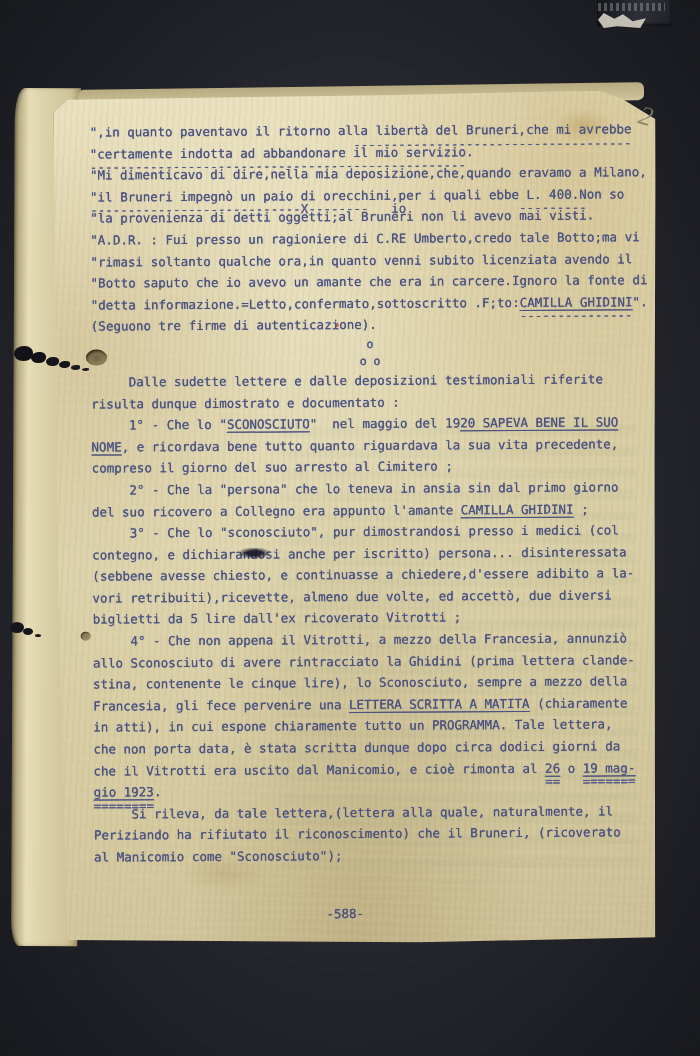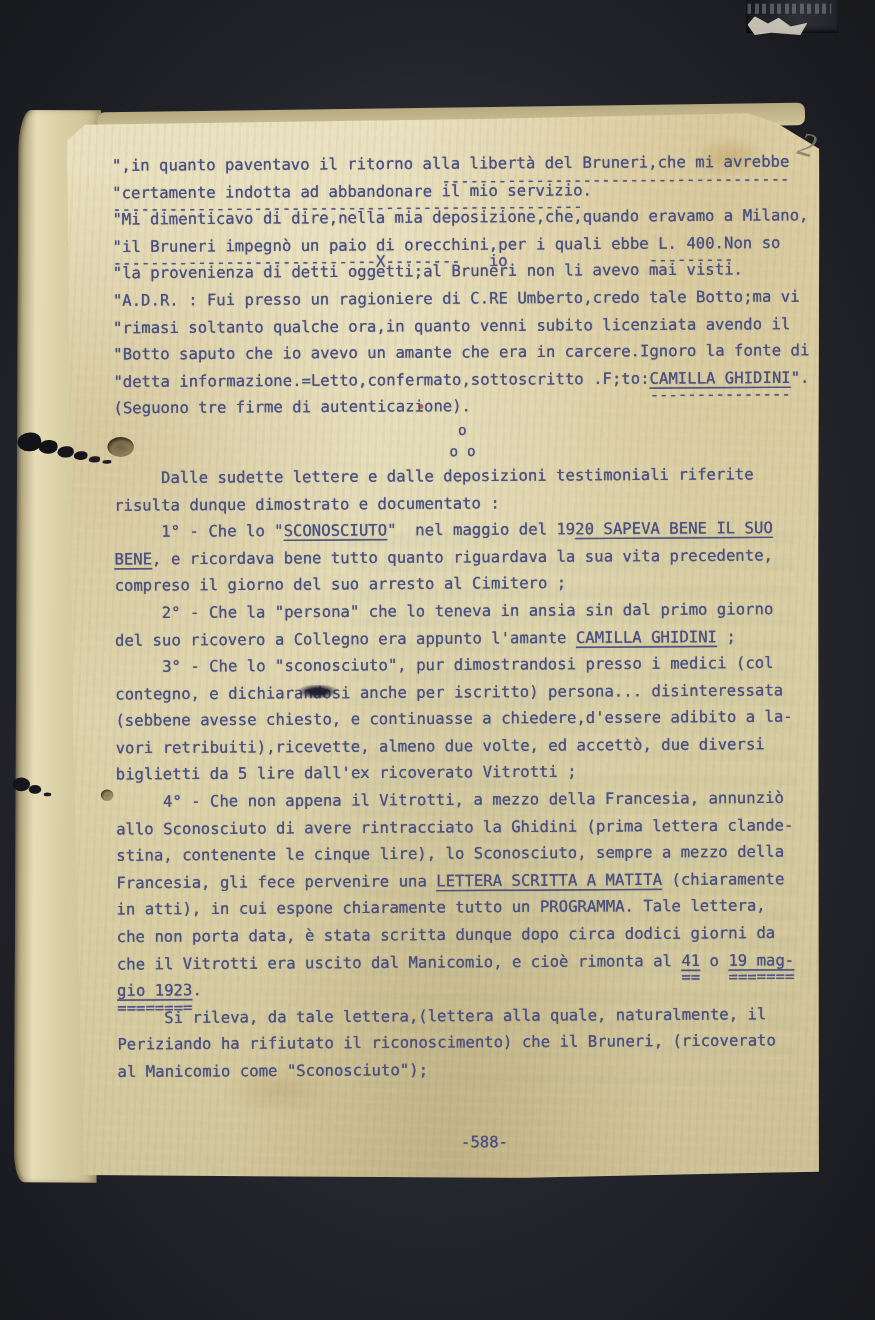--- a/index.html
+++ b/index.html
@@ -40,21 +40,21 @@
     color:#4b5280;text-shadow:0 0 .7px rgba(58,68,128,.85);}
   .line{height:21.6px;position:relative;}
   .lt{white-space:pre;display:block;}
   .dashline{position:absolute;left:0;top:13.5px;white-space:pre;letter-spacing:0;color:#50568a;}
   .u{text-decoration:underline;text-decoration-thickness:1.3px;text-underline-offset:2.5px;}
   .b{position:relative;}
   .b::after{content:"";position:absolute;left:-4px;top:1px;right:-4px;bottom:3px;
     background:radial-gradient(ellipse at center, rgba(26,26,44,.95) 32%, rgba(26,26,44,0) 78%);}
   .ctr{text-align:center;height:17px;line-height:17px;font-size:11.5px;}
 
-  .pgnum{position:absolute;left:268px;top:814px;width:80px;text-align:right;
+  .pgnum{position:absolute;left:268px;top:814px;width:80px;text-align:left;
     font-size:12.5px;color:#4b5280;text-shadow:0 0 .7px rgba(58,68,128,.85);}
 
   
   .hand2{position:absolute;left:638px;top:103px;z-index:3;width:30px;height:36px;
     font-family:"Liberation Serif",serif;font-style:italic;font-size:27px;color:#837c69;
     transform:rotate(16deg);opacity:.85;}
 
   
   .hole1{position:absolute;left:31px;top:256px;width:21px;height:16px;border-radius:50%;
     background:radial-gradient(#6f6344,#9d8f66);box-shadow:inset 1px 2px 3px rgba(35,25,8,.85);}
@@ -149,21 +149,21 @@
         <div class="line">
           <span class="lt"><span>     Dalle sudette lettere e dalle deposizioni testimoniali riferite</span></span>
         </div>
         <div class="line">
           <span class="lt"><span>risulta dunque dimostrato e documentato :</span></span>
         </div>
         <div class="line">
           <span class="lt"><span>     1° - Che lo "</span><span class="u">SCONOSCIUTO</span><span>"  nel maggio del 19</span><span class="u">20 SAPEVA BENE IL SUO</span></span>
         </div>
         <div class="line">
-          <span class="lt"><span class="u">BENE</span><span>, e ricordava bene tutto quanto riguardava la sua vita precedente,</span></span>
+          <span class="lt"><span class="u">NOME</span><span>, e ricordava bene tutto quanto riguardava la sua vita precedente,</span></span>
         </div>
         <div class="line">
           <span class="lt"><span>compreso il giorno del suo arresto al Cimitero ;</span></span>
         </div>
         <div class="line">
           <span class="lt"><span>     2° - Che la "persona" che lo teneva in ansia sin dal primo giorno</span></span>
         </div>
         <div class="line">
           <span class="lt"><span>del suo ricovero a Collegno era appunto l'amante </span><span class="u">CAMILLA GHIDINI</span><span> ;</span></span>
         </div>
@@ -194,21 +194,21 @@
         <div class="line">
           <span class="lt"><span>Francesia, gli fece pervenire una </span><span class="u">LETTERA SCRITTA A MATITA</span><span> (chiaramente</span></span>
         </div>
         <div class="line">
           <span class="lt"><span>in atti), in cui espone chiaramente tutto un PROGRAMMA. Tale lettera,</span></span>
         </div>
         <div class="line">
           <span class="lt"><span>che non porta data, è stata scritta dunque dopo circa dodici giorni da</span></span>
         </div>
         <div class="line">
-          <span class="lt"><span>che il Vitrotti era uscito dal Manicomio, e cioè rimonta al </span><span class="u">41</span><span> o </span><span class="u">19 mag-</span></span>
+          <span class="lt"><span>che il Vitrotti era uscito dal Manicomio, e cioè rimonta al </span><span class="u">26</span><span> o </span><span class="u">19 mag-</span></span>
           <span class="dashline">                                                            ==   =======</span>
         </div>
         <div class="line">
           <span class="lt"><span class="u">gio 1923</span><span>.</span></span>
           <span class="dashline">========</span>
         </div>
         <div class="line">
           <span class="lt"><span>     Si rileva, da tale lettera,(lettera alla quale, naturalmente, il</span></span>
         </div>
         <div class="line">

